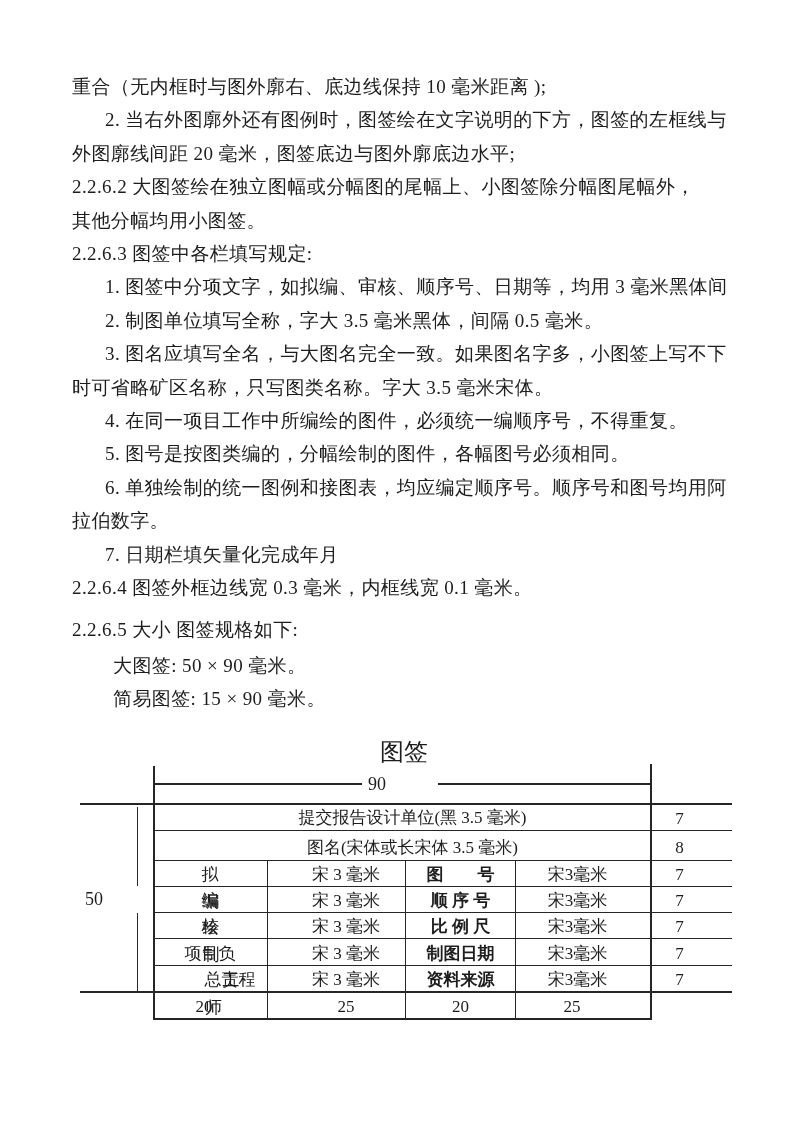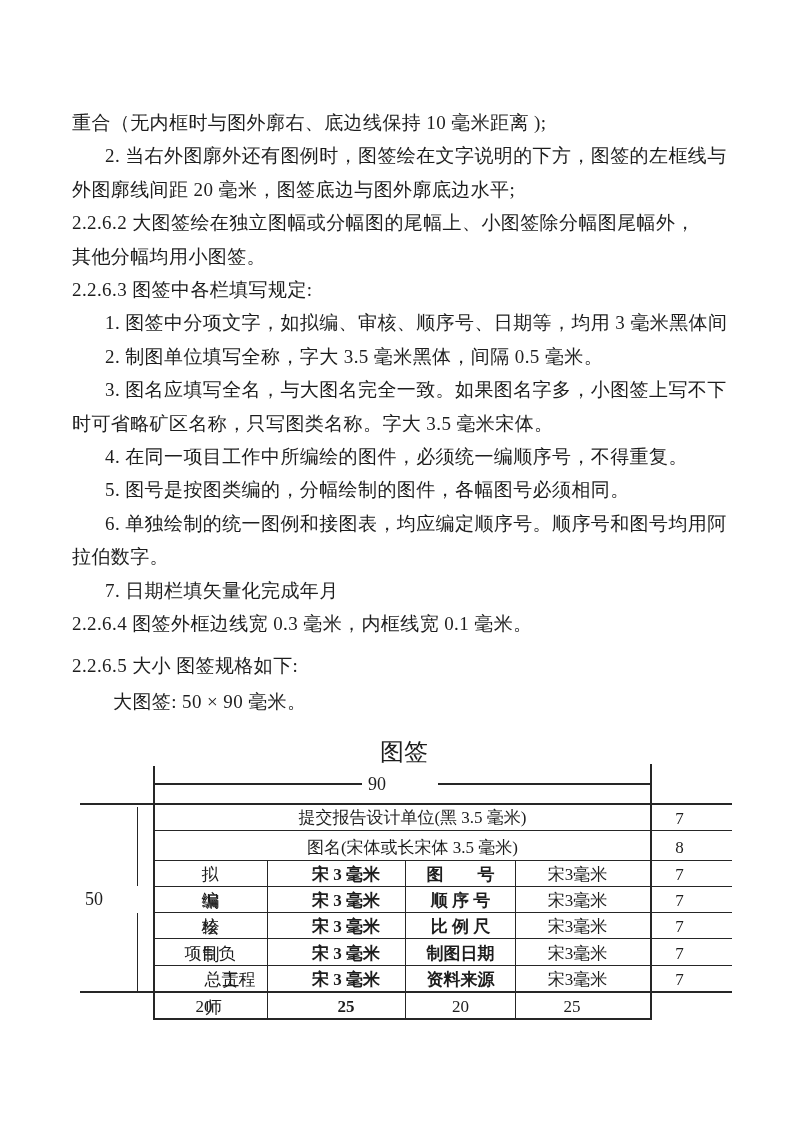--- a/index.html
+++ b/index.html
@@ -5,37 +5,37 @@
   html,body { margin:0; padding:0; }
   body {
     width:794px; height:1122px; position:relative;
     background:#ffffff; color:#1d1d1d;
     font-family:"Liberation Serif","DejaVu Serif",serif;
     overflow:hidden;
   }
   
   .doc {
     position:absolute; left:72px; top:70px; width:660px;
-    font-size:19px; line-height:33.4px;margin-top:36px;
+    font-size:19px; line-height:33.4px;
   }
   .ln   { white-space:nowrap; letter-spacing:0.4px; }
   .ind  { padding-left:33px; }
   .ind2 { padding-left:41px; }
   .sp8  { margin-top:8px; }
   .sp4  { margin-top:3px; }
   
   .fig { position:absolute; left:0; top:0; width:794px; height:1122px; }
   .hl, .vl { position:absolute; background:#262626; }
   .ft { position:absolute; text-align:center; white-space:nowrap;
         font-size:17px; line-height:20px; height:20px; }
   .stk { position:relative; display:inline-block; }
   .stk .so { position:absolute; left:1px; top:0.5px; }
   
   .c1 { left:154px; width:112px; }
-  .c2 { left:269px; width:154px;font-weight:bold; }
+  .c2 { left:269px; width:154px; }
   .c3 { left:407px; width:107px; font-weight:bold; }
   .c4 { left:517px; width:121px; }
   .hn { left:652px; width:55px; }  
   .merged { left:154px; width:517px; }
 </style>
 </head>
 <body>
 
 <div class="doc">
   <div class="ln">重合（无内框时与图外廓右、底边线保持 10 毫米距离 );</div>
@@ -49,20 +49,21 @@
   <div class="ln ind">3. 图名应填写全名，与大图名完全一致。如果图名字多，小图签上写不下</div>
   <div class="ln">时可省略矿区名称，只写图类名称。字大 3.5 毫米宋体。</div>
   <div class="ln ind">4. 在同一项目工作中所编绘的图件，必须统一编顺序号，不得重复。</div>
   <div class="ln ind">5. 图号是按图类编的，分幅绘制的图件，各幅图号必须相同。</div>
   <div class="ln ind">6. 单独绘制的统一图例和接图表，均应编定顺序号。顺序号和图号均用阿</div>
   <div class="ln">拉伯数字。</div>
   <div class="ln ind">7. 日期栏填矢量化完成年月</div>
   <div class="ln">2.2.6.4 图签外框边线宽 0.3 毫米，内框线宽 0.1 毫米。</div>
   <div class="ln sp8">2.2.6.5 大小 图签规格如下:</div>
   <div class="ln ind2 sp4">大图签:  50 × 90 毫米。</div>
+  <div class="ln ind2">简易图签:  15 × 90 毫米。</div>
 </div>
 
 <div class="fig">
 
   <div class="ft" style="left:354px;top:742px;width:100px;font-size:24px;">图签</div>
 
   <div class="hl" style="left:153px;top:783px;width:209px;height:2px;"></div>
   <div class="hl" style="left:438px;top:783px;width:213px;height:2px;"></div>
   <div class="ft" style="left:352px;top:774px;width:50px;font-size:18px;">90</div>
 

